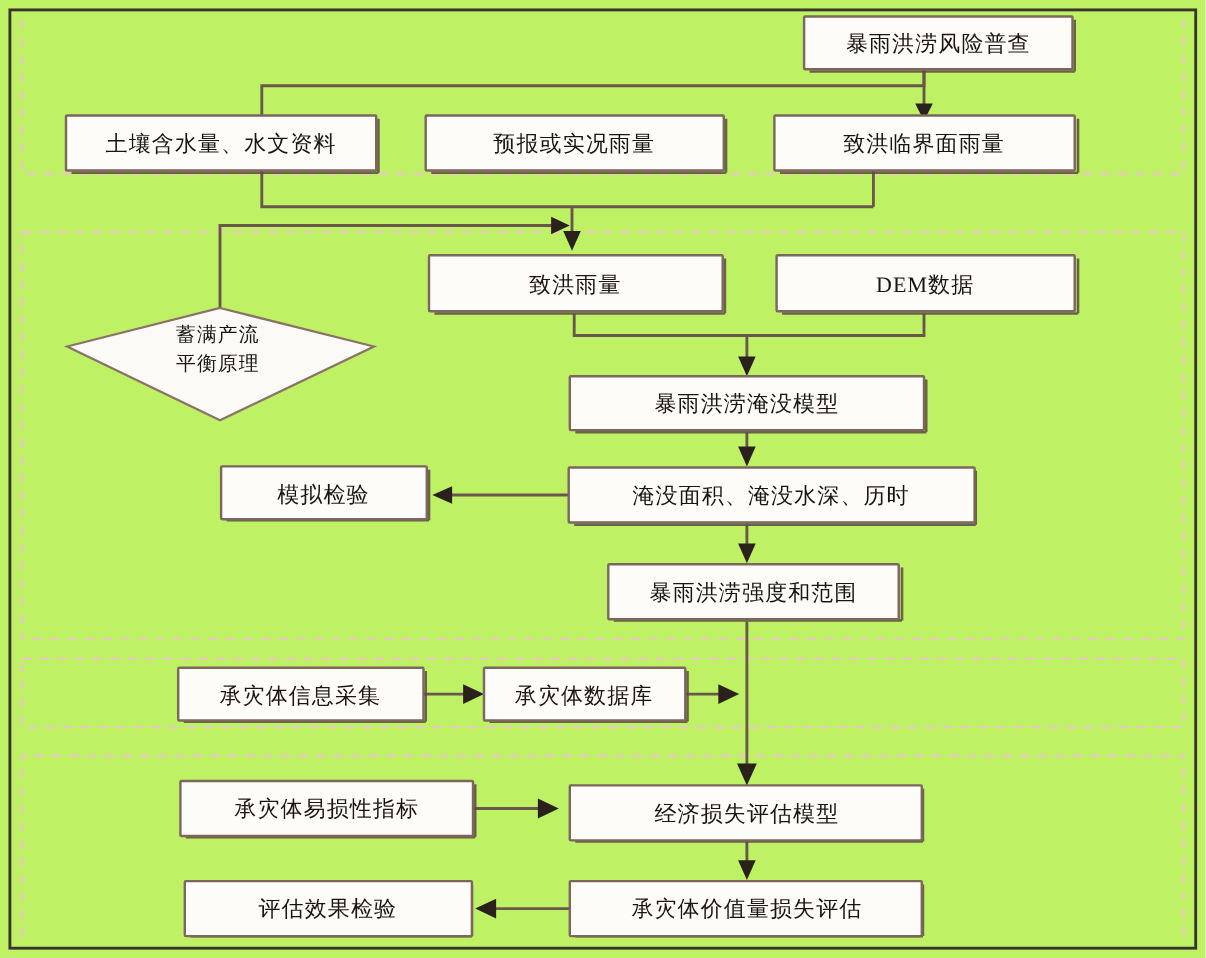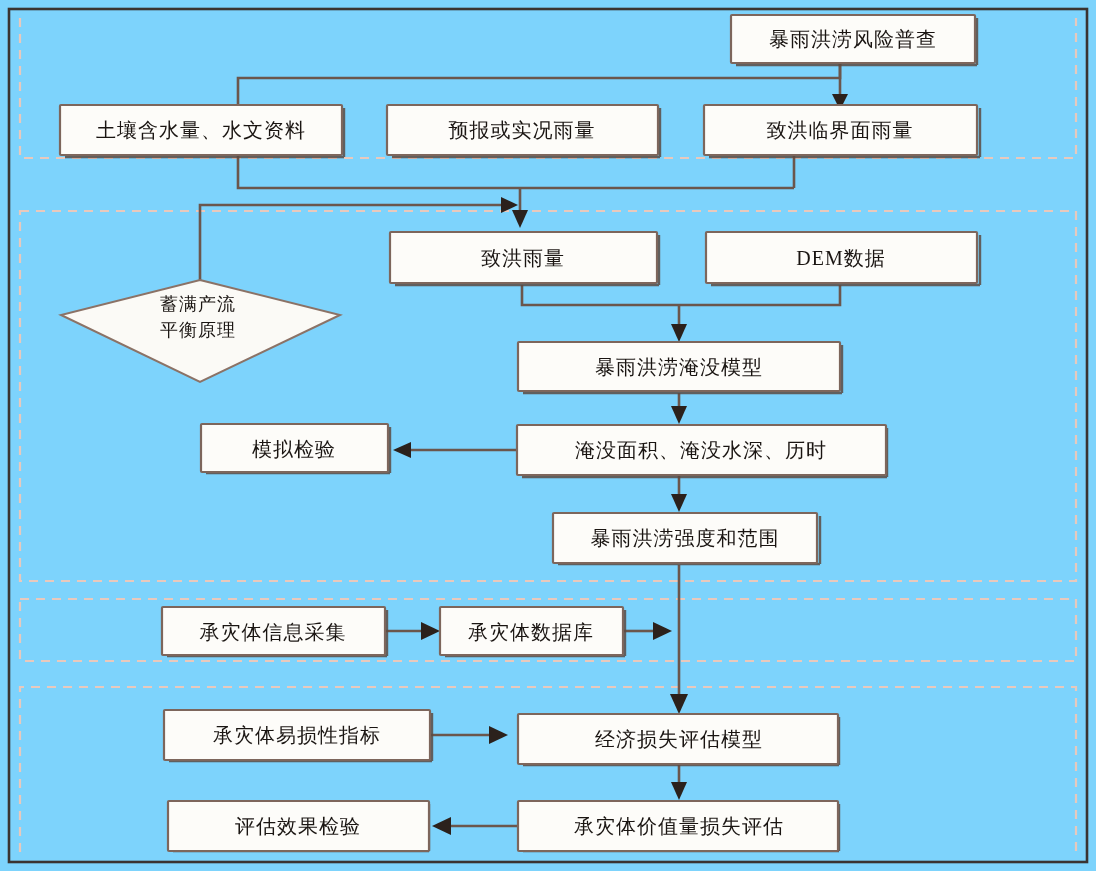--- a/index.html
+++ b/index.html
@@ -4,21 +4,21 @@
 <style>
   html, body {
     margin: 0;
     padding: 0;
     background: #ffffff;
   }
   #canvas {
     position: relative;
     width: 1096px;
     height: 871px;
-    background: #7dd3fc;
+    background: #bef264;
     box-sizing: border-box;
     font-family: "Liberation Serif", "DejaVu Serif", serif;
     overflow: hidden;
   }
   #flow-svg {
     position: absolute;
     left: 0;
     top: 0;
     width: 1096px;
     height: 871px;

